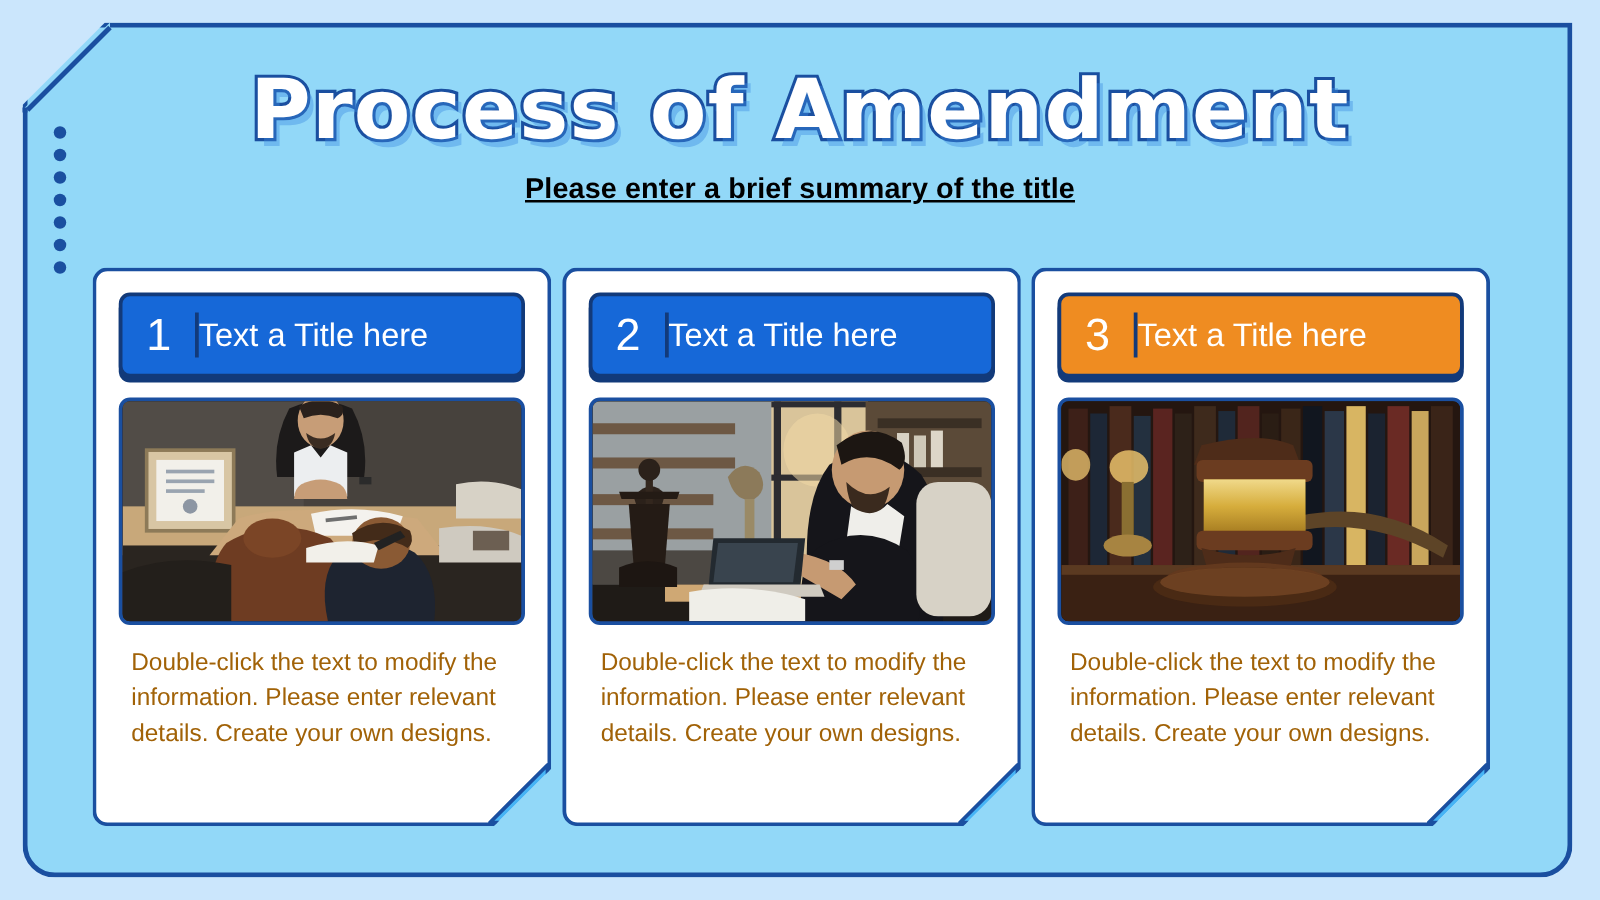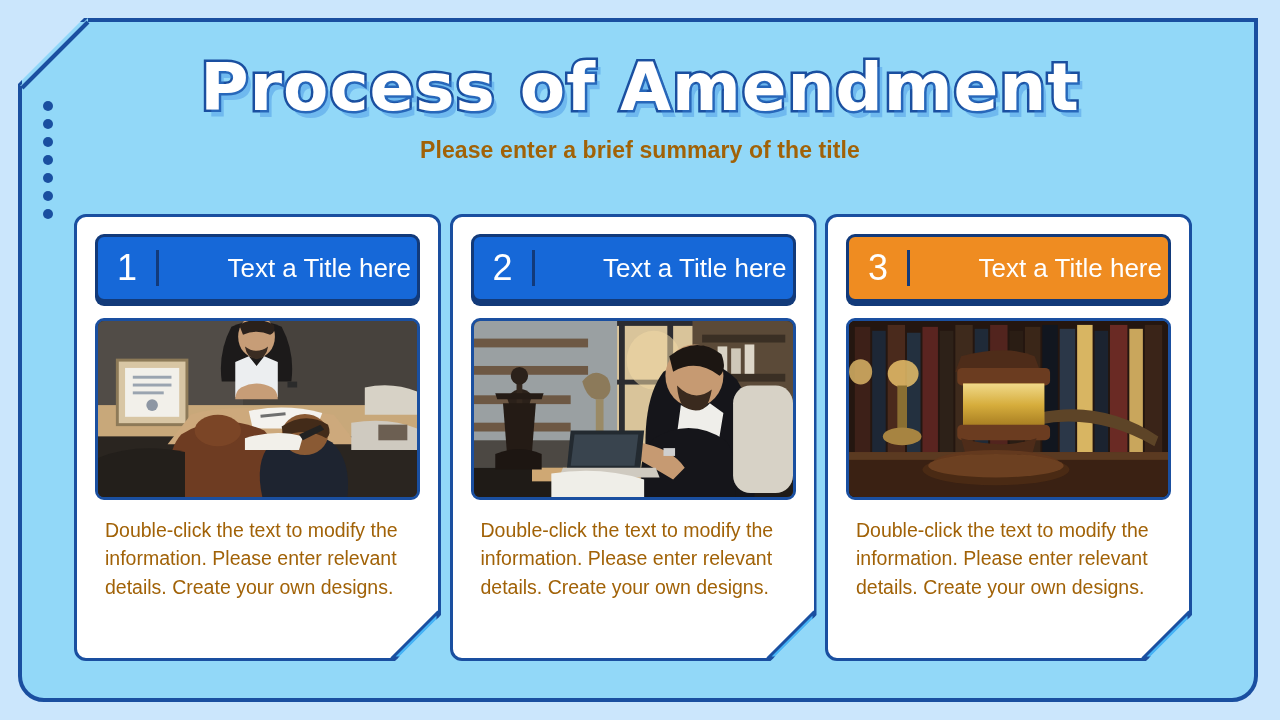--- a/index.html
+++ b/index.html
@@ -86,22 +86,23 @@
     margin: 0;
     line-height: 1.08;
     -webkit-text-stroke: 5px #1a4fa0;
     paint-order: stroke fill;
     text-shadow: 5px 7px 0 rgba(60,140,225,0.40);
   }
   .subtitle {
     margin: 14px 0 0 0;
     font-size: 23px;
     font-weight: bold;
-    color: #a16207;
+    color: #000000;
     letter-spacing: 0.1px;
+    text-decoration: underline;
   }
 
   
   .cards {
     position: absolute;
     left: 74px;
     top: 214px;
     width: 1118px;
     display: flex;
     justify-content: space-between;
@@ -150,21 +151,21 @@
     flex: none;
   }
   .head-div {
     width: 3px;
     height: 36px;
     background: #123a7a;
     flex: none;
   }
   .head-title {
     flex: 1;
-    text-align: right;
+    text-align: left;
     color: #ffffff;
     font-size: 26px;
     padding-right: 6px;
   }
 
   .card-photo {
     margin: 16px 18px 0 18px;
     height: 182px;
     border: 3px solid #1a4fa0;
     border-radius: 9px;

